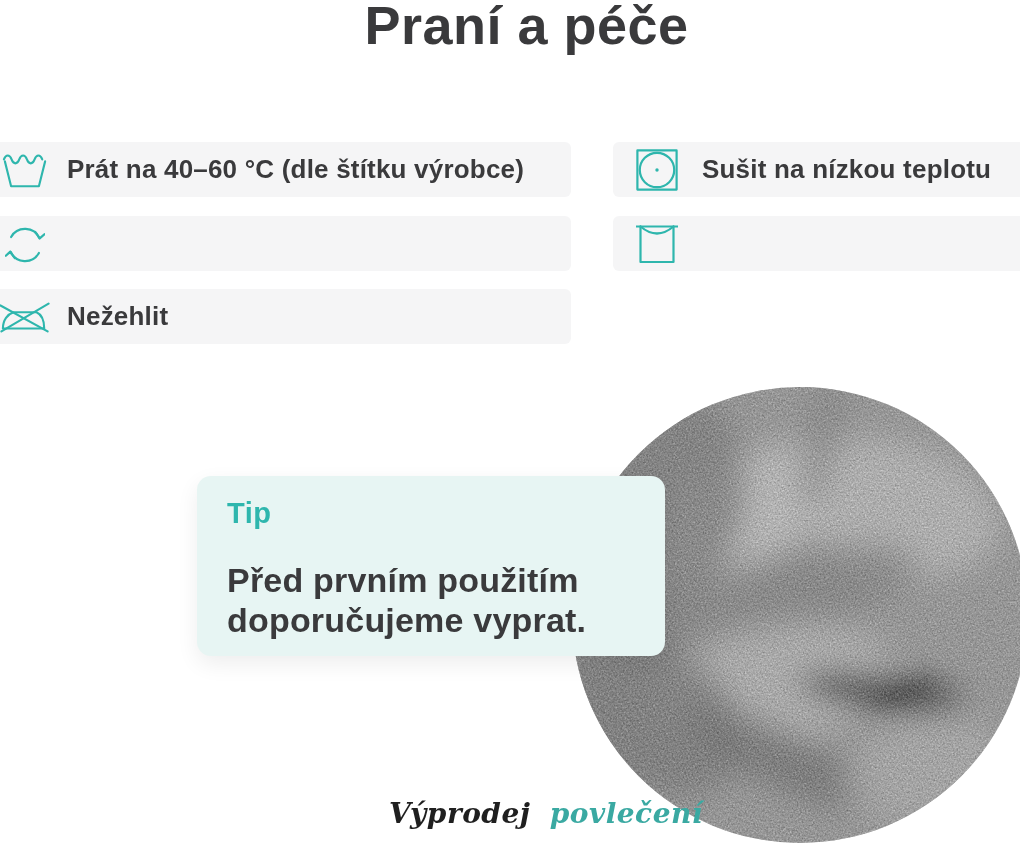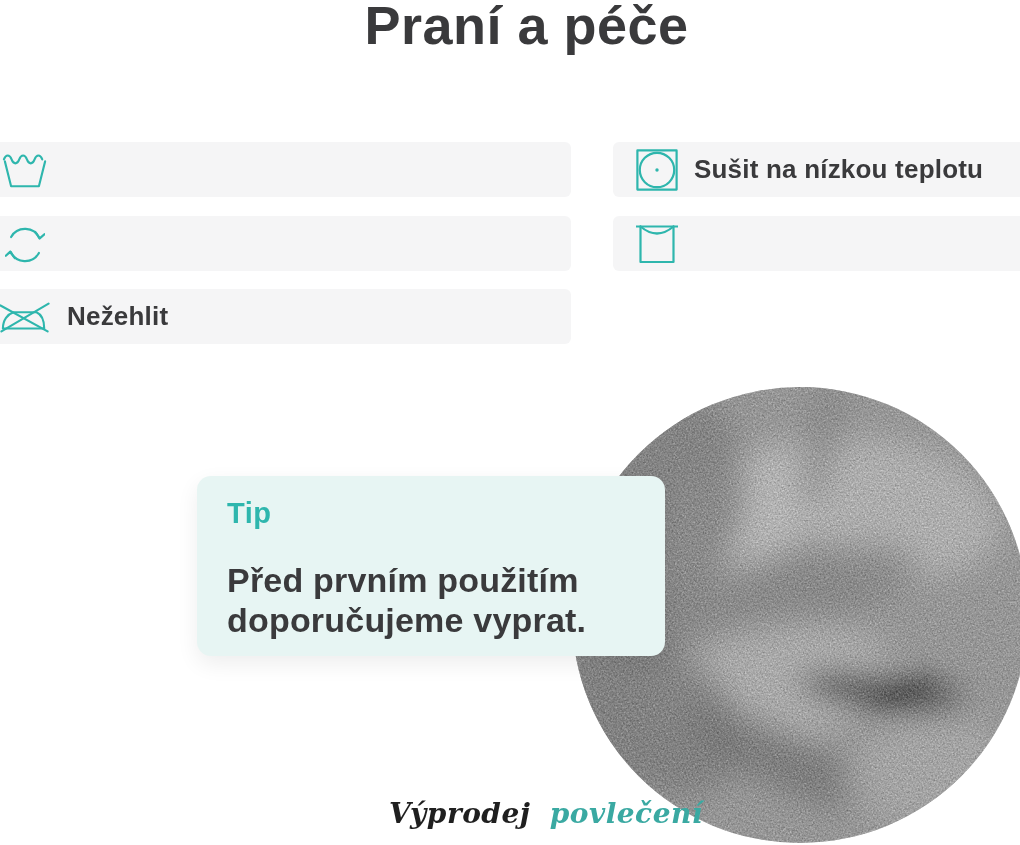--- a/index.html
+++ b/index.html
@@ -21,21 +21,21 @@
   .icon-box{
     flex:0 0 auto;display:flex;align-items:center;justify-content:center;
   }
   .left-col .icon-box{width:50px;}
   .right-col .icon-box{width:42px;margin-left:23px;}
   .care-icon{display:block;}
   .care-label{
     margin-left:17px;font-size:26px;font-weight:700;color:#3a3a3c;
     letter-spacing:.2px;white-space:nowrap;
   }
-  .right-col .care-label{margin-left:16px;}
+  .right-col .care-label{margin-left:24px;}
   .fabric{position:absolute;left:572px;top:387px;}
   .tip-box{
     position:absolute;left:197px;top:476px;width:468px;height:180px;
     background:#e7f5f3;border-radius:14px;
     box-shadow:0 8px 22px rgba(0,0,0,.07);
   }
   .tip-heading{
     position:absolute;left:30px;top:21px;margin:0;
     font-size:29px;font-weight:600;color:#2eb6ad;letter-spacing:.5px;
   }
@@ -59,20 +59,21 @@
 
   <h1 class="page-title">Praní a péče</h1>
 
   <div class="care-row left-col" style="left:0;top:142px;width:571px">
     <span class="icon-box">
       <svg class="care-icon" width="46" height="40" viewBox="0 0 48 40" fill="none" stroke="#2eb6ad" stroke-width="2.2" stroke-linecap="round" stroke-linejoin="round">
         <path d="M2 9 c2 -5.5 6 -5.5 8 0 c2 5.5 6 5.5 8 0 c2 -5.5 6 -5.5 8 0 c2 5.5 6 5.5 8 0 c2 -5.5 6 -5.5 8 0"></path>
         <path d="M3 11 L9.5 37 L38.5 37 L45 11"></path>
       </svg>
     </span>
+    <span class="care-label">Prát na 40–60 °C (dle štítku výrobce)</span>
   </div>
 
   <div class="care-row left-col" style="left:0;top:216px;width:571px">
     <span class="icon-box">
       <svg class="care-icon" width="40" height="44" viewBox="0 0 40 44" fill="none" stroke="#2eb6ad" stroke-width="2.2" stroke-linecap="round" stroke-linejoin="round">
         <path d="M6.1 15 A16 16 0 0 1 34.5 16.2"></path>
         <path d="M30.2 9.8 L34.7 16.4 L39.4 12.2"></path>
         <path d="M33.9 31 A16 16 0 0 1 5.5 29.8"></path>
         <path d="M9.8 36.2 L5.3 29.6 L0.8 33.8"></path>
       </svg>

